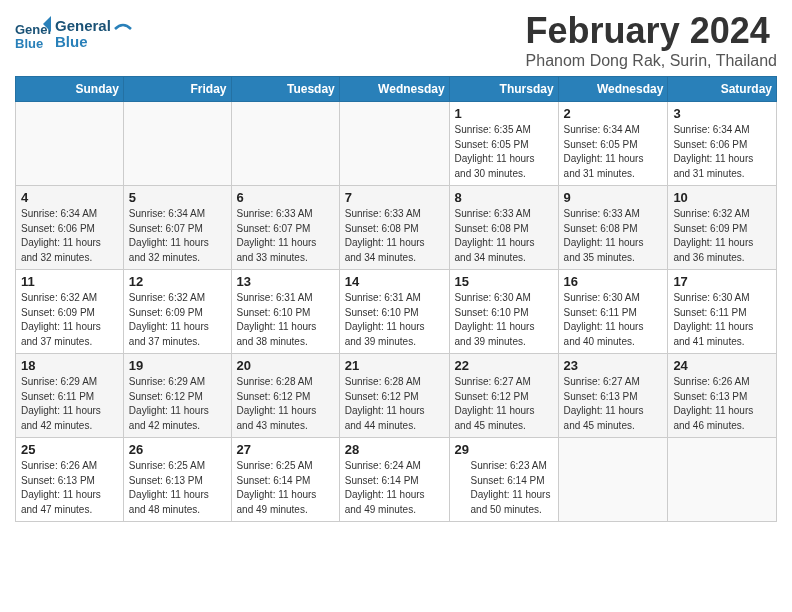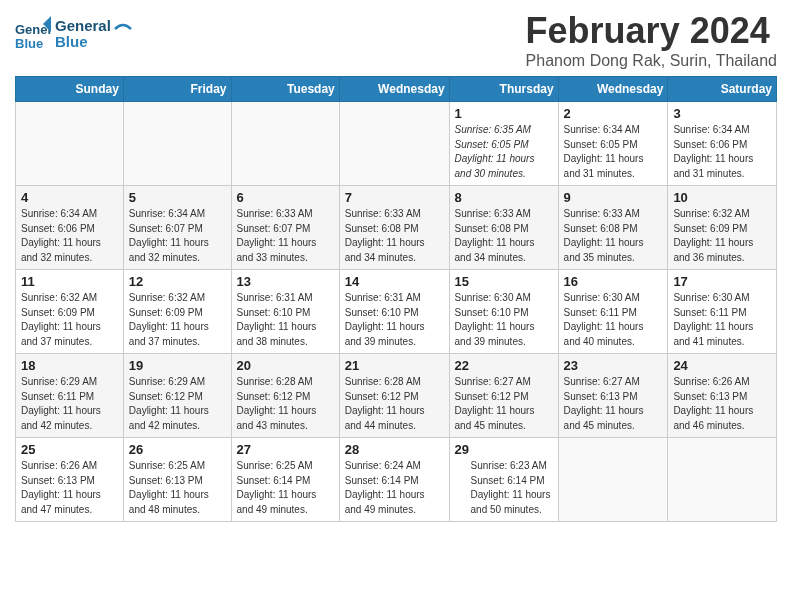--- a/index.html
+++ b/index.html
@@ -115,21 +115,21 @@
       </tr>
   </thead>
   <tbody id="calendar-body">
   <tr>
         <td class="empty-cell"></td>
         <td class="empty-cell"></td>
         <td class="empty-cell"></td>
         <td class="empty-cell"></td>
         <td>
           <div class="day-num">1</div>
-          <div class="day-info" style="white-space: pre-line; font-style: italic;">Sunrise: 6:35 AM
+          <div class="day-info" style="white-space: pre-line;">Sunrise: 6:35 AM
 Sunset: 6:05 PM
 Daylight: 11 hours
 and 30 minutes.</div>
         </td>
         <td>
           <div class="day-num">2</div>
           <div class="day-info" style="white-space: pre-line;">Sunrise: 6:34 AM
 Sunset: 6:05 PM
 Daylight: 11 hours
 and 31 minutes.</div>

